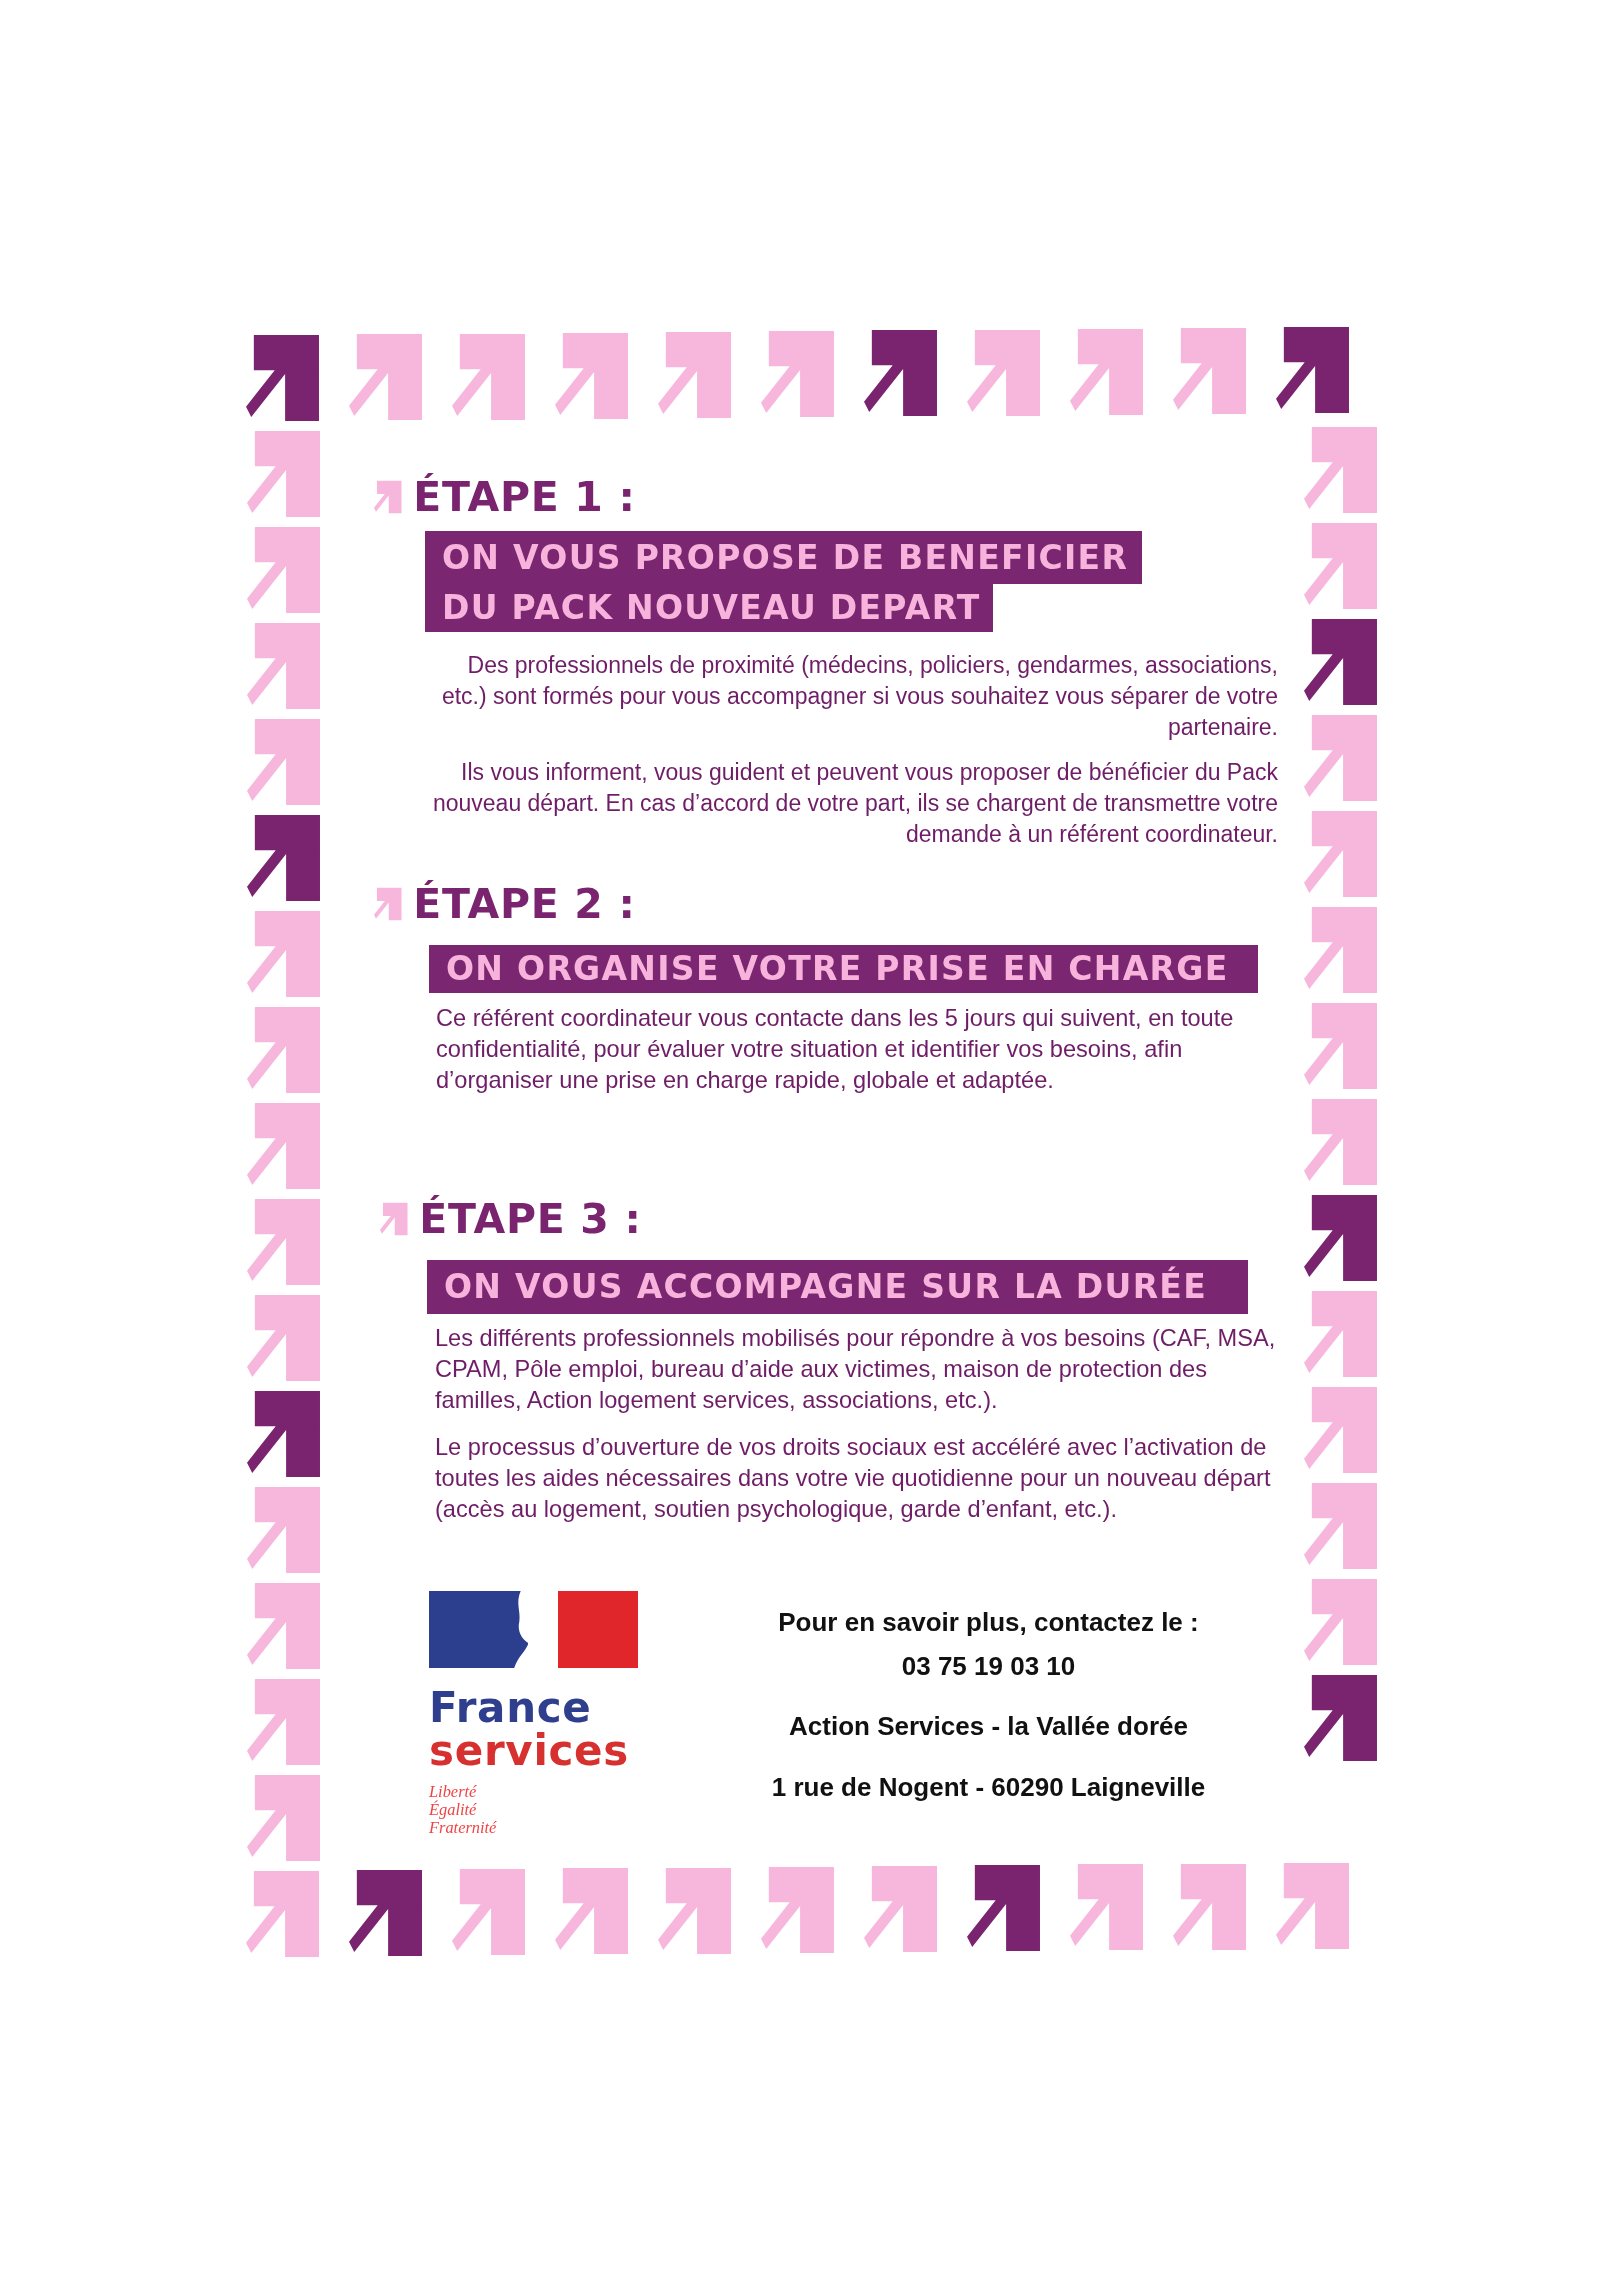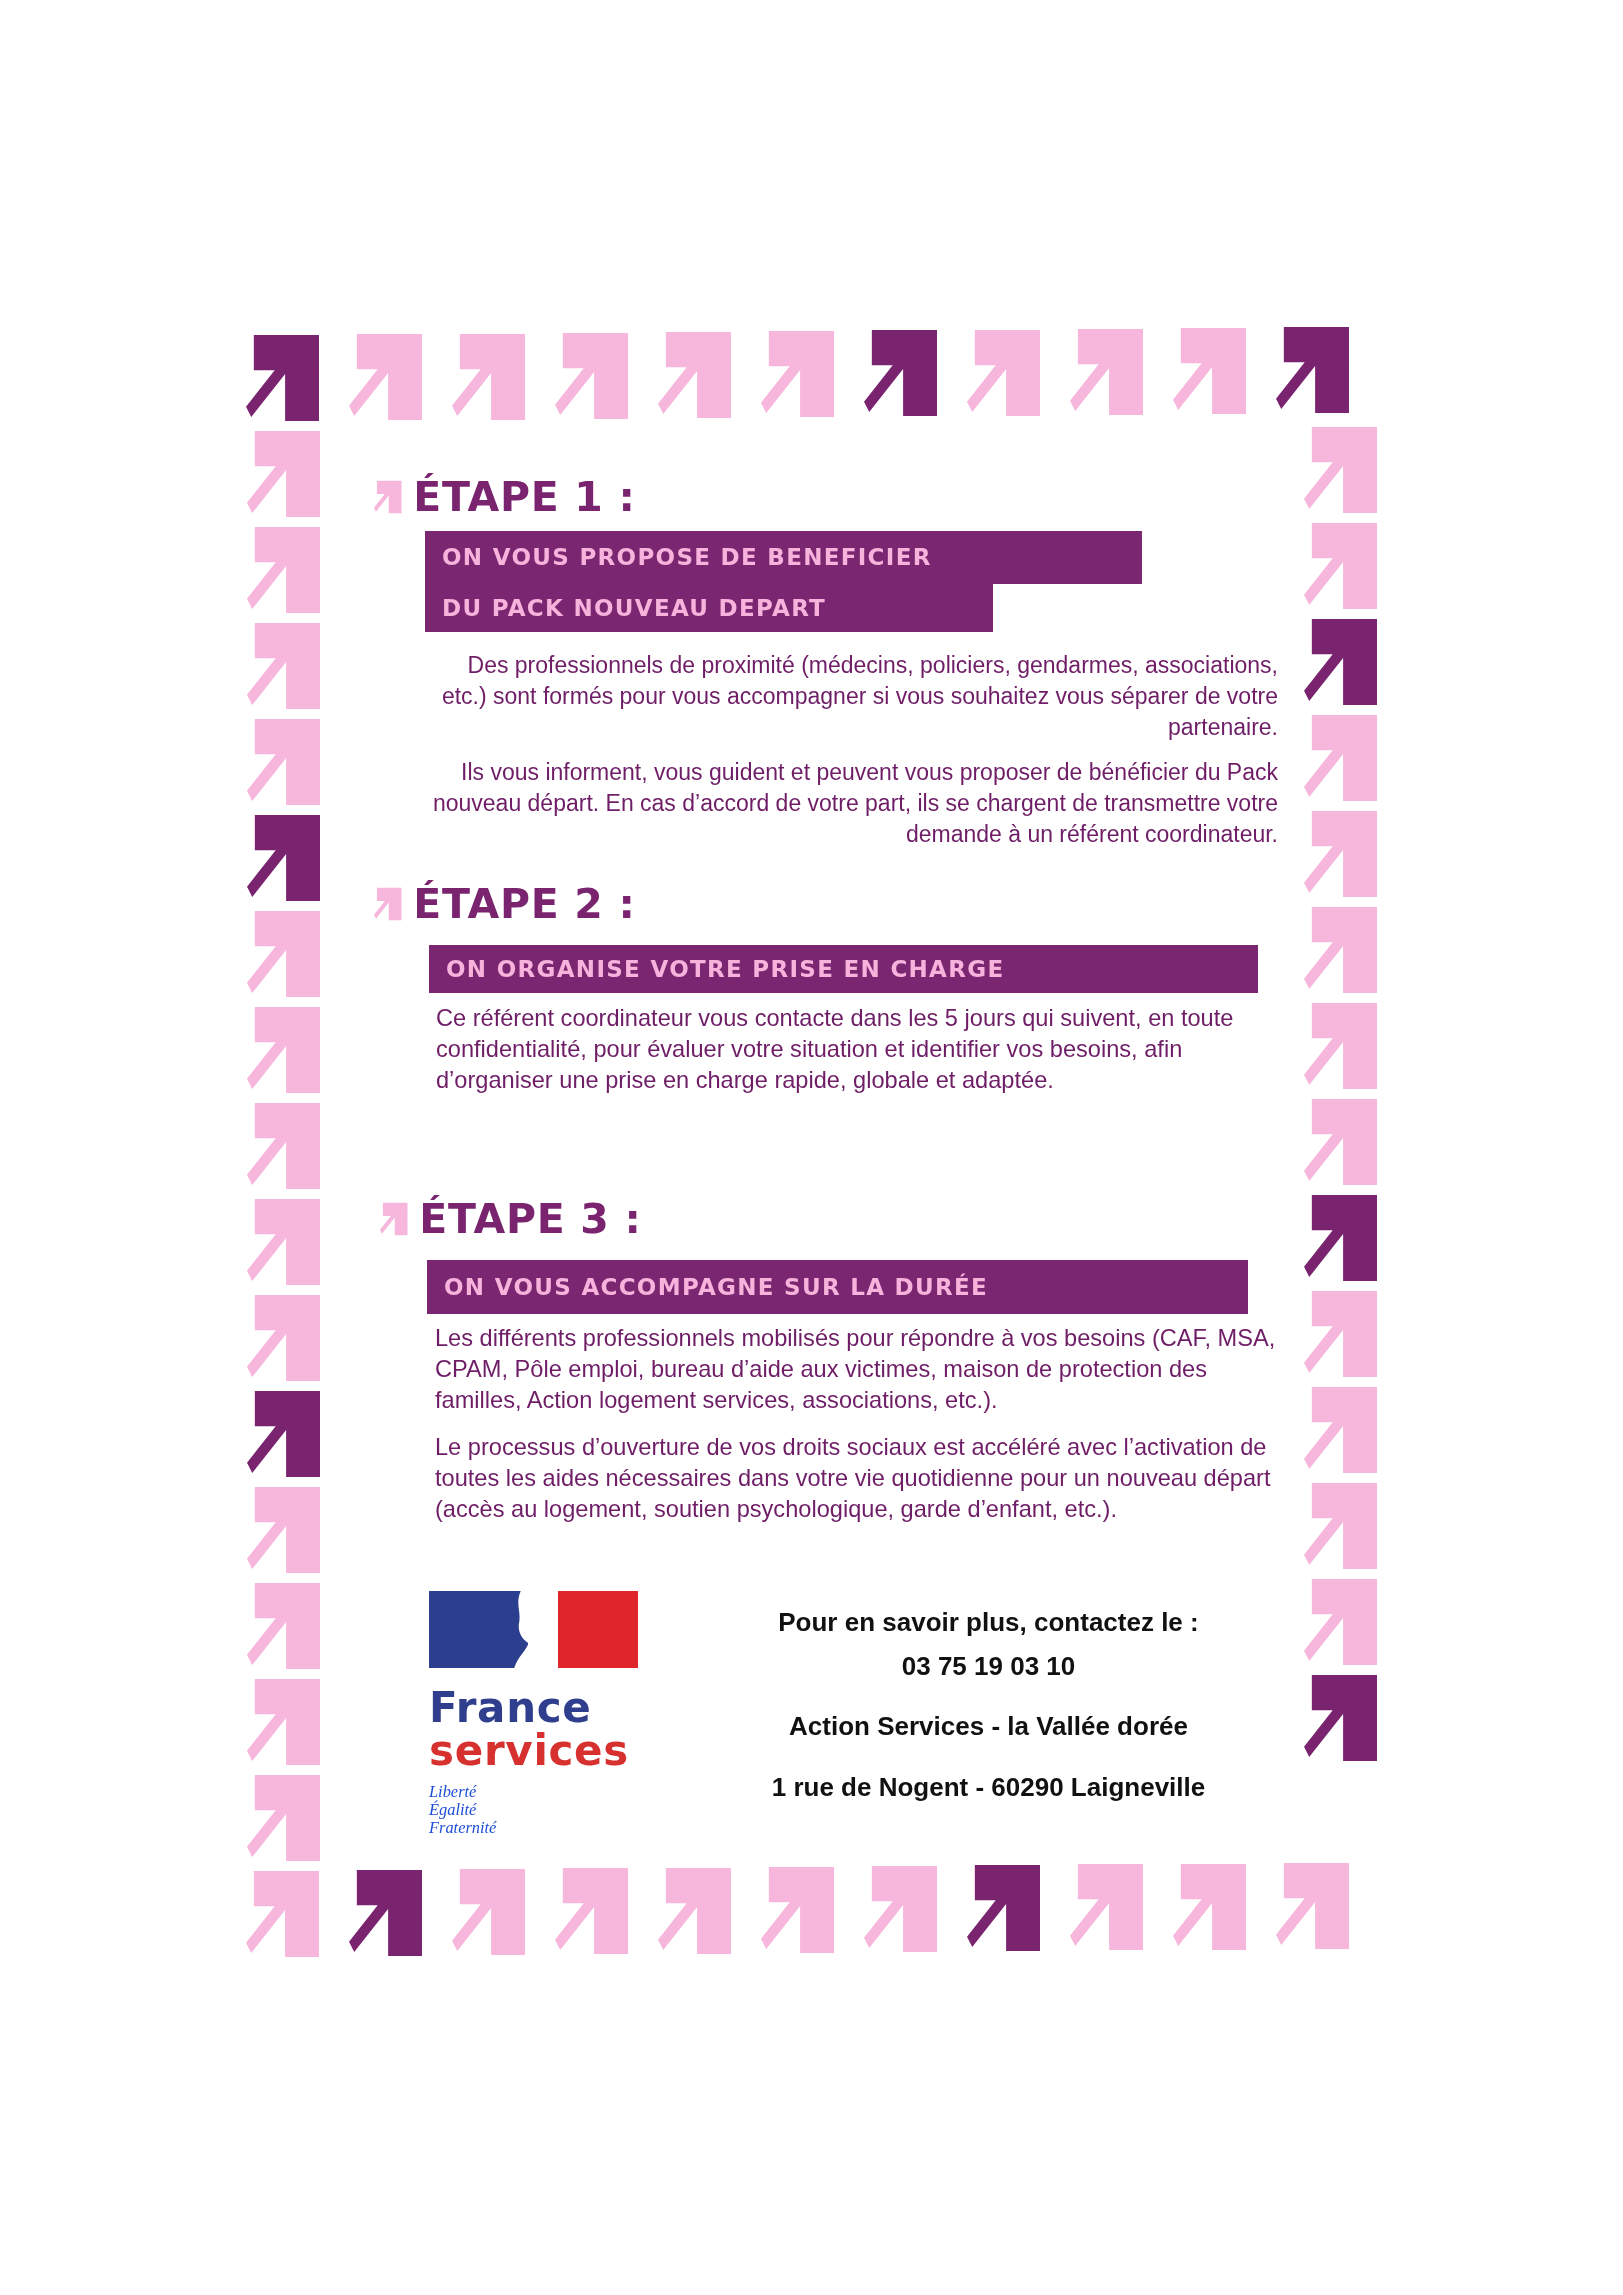--- a/index.html
+++ b/index.html
@@ -7,33 +7,33 @@
   .page { position: absolute; left: 0; top: 0; width: 1623px; height: 2295px; background: #ffffff; }
 
   .arrow { position: absolute; width: 73px; height: 86px; }
   .arrow svg { width: 100%; height: 100%; display: block; }
 
   .step-head { position: absolute; display: flex; align-items: center; }
   .step-head .mini-arrow { width: 27.5px; height: 34px; margin-right: 11.8px; }
   .step-head .mini-arrow svg { width: 100%; height: 100%; display: block; }
   .step-title { font-family: "DejaVu Sans", sans-serif; font-weight: bold; font-size: 41px; color: #7a2470; letter-spacing: 0.7px; }
 
-  .banner { position: absolute; background: #7b2670; color: #f7b3dc; font-family: "DejaVu Sans", sans-serif; font-weight: bold; font-size: 23px; letter-spacing: 1.3px; line-height: 48px; padding: 0 17px; box-sizing: border-box; white-space: nowrap; }
+  .banner { position: absolute; background: #7b2670; color: #f7b3dc; font-family: "DejaVu Sans", sans-serif; font-weight: bold; font-size: 33px; letter-spacing: 1.3px; line-height: 48px; padding: 0 17px; box-sizing: border-box; white-space: nowrap; }
 
   .para { position: absolute; font-family: "Liberation Sans", sans-serif; color: #6e1d66; font-size: 23px; line-height: 31px; }
   .para p { margin: 0; }
 
   .logo { position: absolute; left: 429px; top: 1591px; width: 209px; }
   .flag { position: relative; width: 209px; height: 77px; }
   .flag .blue { position: absolute; left: 0; top: 0; width: 99px; height: 77px; background: #2c3f8f; }
   .flag .red { position: absolute; right: 0; top: 0; width: 80px; height: 77px; background: #e1262b; }
   .flag .face { position: absolute; left: 85px; top: 0; width: 46px; height: 77px; }
   .logo-word1 { font-family: "DejaVu Sans", sans-serif; font-size: 42px; color: #2f3f8d; font-weight: bold; margin-top: 18.3px; line-height: 43px; letter-spacing: 0.7px; }
   .logo-word2 { font-family: "DejaVu Sans", sans-serif; font-size: 42px; color: #d6302f; font-weight: bold; line-height: 43px; letter-spacing: 0.7px; }
-  .motto { font-family: "Liberation Serif", serif; font-style: italic; font-size: 16.4px; color: #1d4ed8; line-height: 18.3px; margin-top: 10.5px; }
+  .motto { font-family: "Liberation Serif", serif; font-style: italic; font-size: 16.4px; color: #ef4444; line-height: 18.3px; margin-top: 10.5px; }
 
   .contact { position: absolute; left: 707px; top: 1591px; width: 563px; text-align: center; font-family: "Liberation Sans", sans-serif; font-weight: bold; color: #111; font-size: 26px; }
   .contact div { position: absolute; left: 0; width: 563px; }
 </style>
 </head>
 <body>
 
 <div class="page">
 
   <div id="border">

